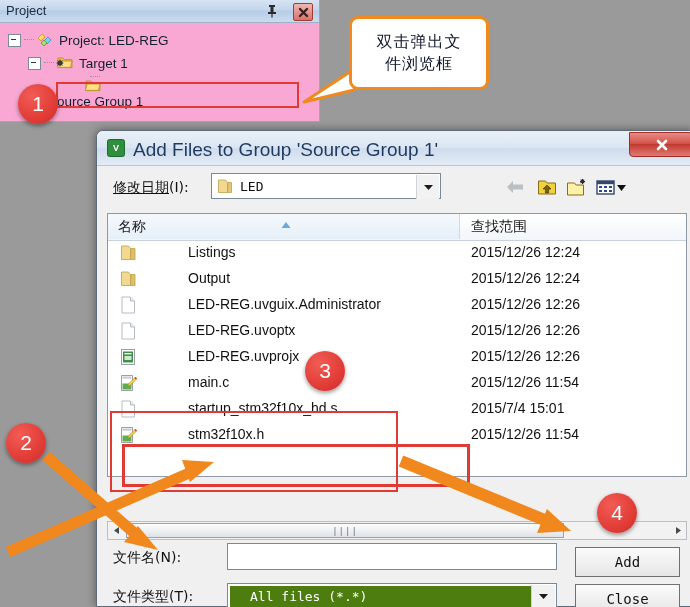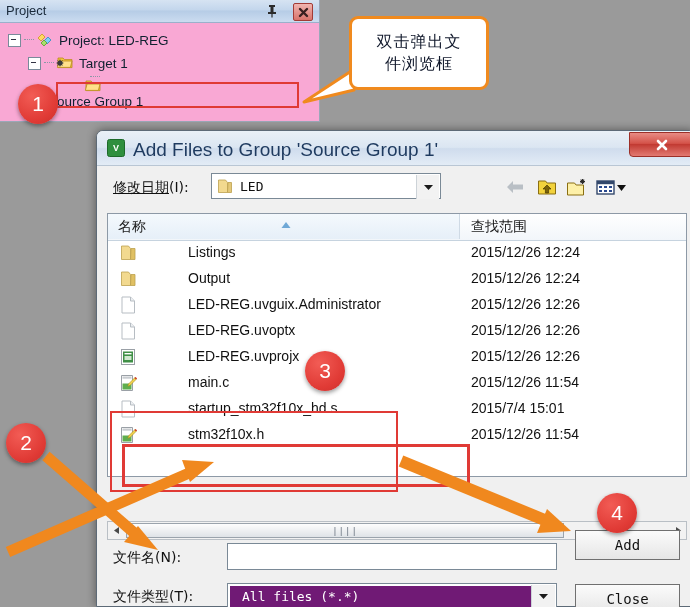--- a/index.html
+++ b/index.html
@@ -162,40 +162,40 @@
     position:absolute;left:130px;top:412px;width:330px;height:27px;
     background:#fff;border:1px solid #7a8996;box-sizing:border-box;
   }
   #filetype-label{position:absolute;left:16px;top:457px;font-size:14px;color:#111;font-family:"DejaVu Sans",sans-serif;}
   #filetype-combo{
     position:absolute;left:130px;top:452px;width:330px;height:27px;
     background:#fff;border:1px solid #7a8996;box-sizing:border-box;
   }
   #filetype-value{
     position:absolute;left:2px;top:2px;right:25px;bottom:2px;
-    background:#701a75;color:#fff;font-size:13px;font-family:"DejaVu Sans Mono",monospace;
-    display:flex;align-items:center;padding-left:12px;box-sizing:border-box;
+    background:#4d7c0f;color:#fff;font-size:13px;font-family:"DejaVu Sans Mono",monospace;
+    display:flex;align-items:center;padding-left:20px;box-sizing:border-box;
   }
   #filetype-arrow{
     position:absolute;right:1px;top:1px;width:23px;bottom:1px;background:#f2f2f2;
     border-left:1px solid #cdd3d8;display:flex;align-items:center;justify-content:center;
   }
   #filetype-hl{
     position:absolute;left:122px;top:444px;width:348px;height:43px;
     border:3px solid #e03a35;box-sizing:border-box;z-index:6;pointer-events:none;
   }
 
   .dlg-btn{
     position:absolute;left:478px;width:105px;height:30px;
     background:linear-gradient(to bottom,#fbfbfb,#e6e6e6);
     border:1px solid #707070;box-sizing:border-box;
     display:flex;align-items:center;justify-content:center;
     font-family:"DejaVu Sans Mono",monospace;font-size:14px;color:#111;
   }
-  #add-button{top:399px;}
+  #add-button{top:416px;}
   #close-button{top:453px;}
 
   
   .badge{
     position:absolute;width:40px;height:40px;border-radius:50%;
     background:radial-gradient(circle at 35% 30%,#f25c55,#e03a35 65%,#c9302c);
     color:#fff;font-size:21px;font-family:"Liberation Sans",sans-serif;
     display:flex;align-items:center;justify-content:center;
     box-shadow:0 2px 4px rgba(0,0,0,.4);z-index:9;
   }

